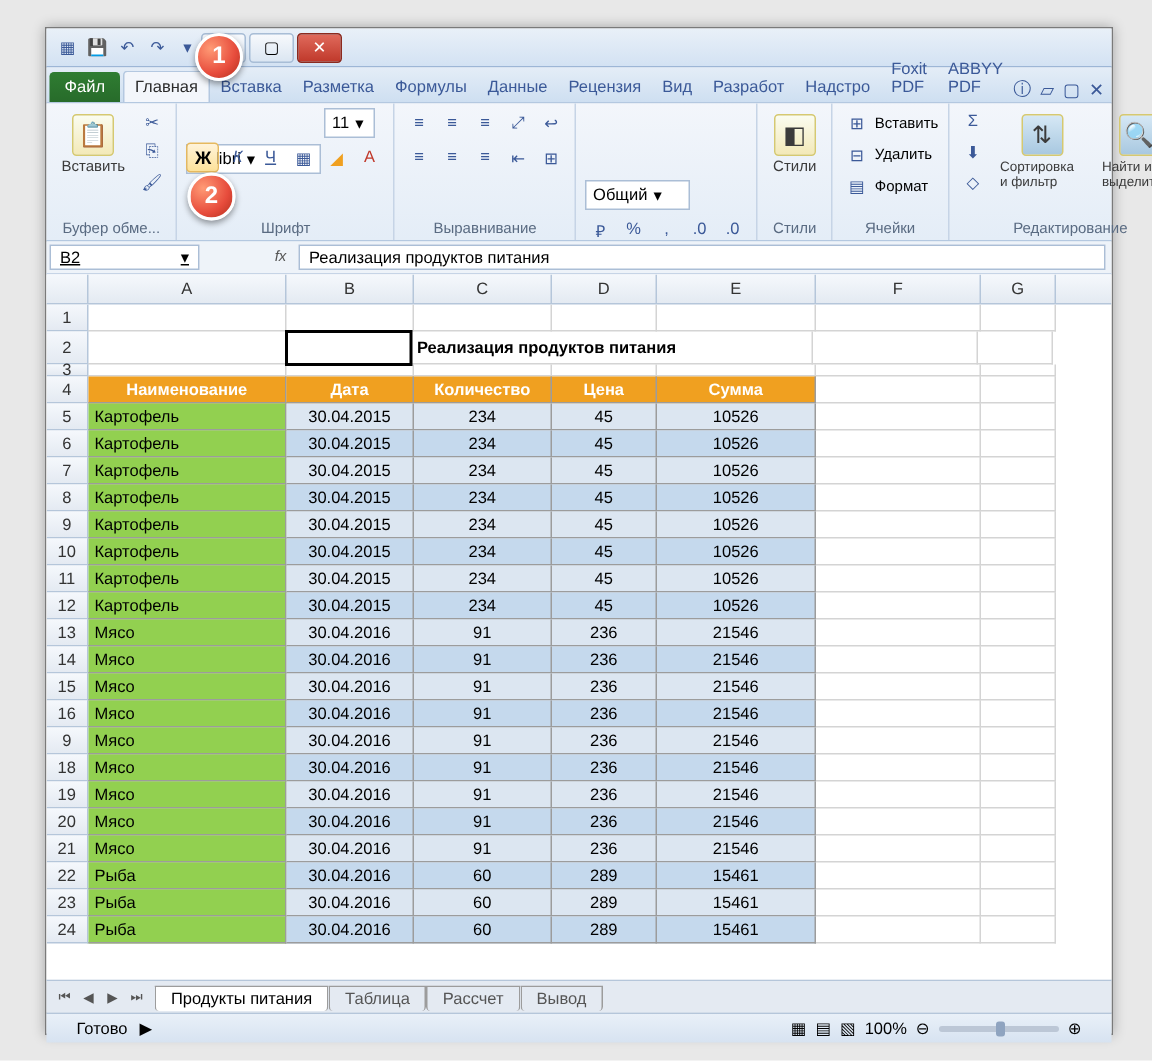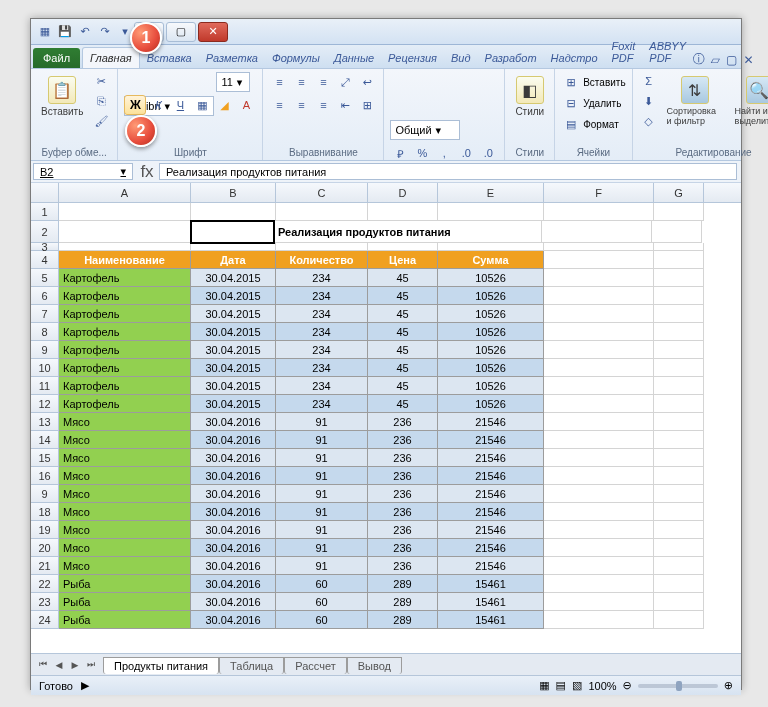--- a/index.html
+++ b/index.html
@@ -11,21 +11,21 @@
 .qat { display: flex; align-items: center; gap: 4px; padding-left: 6px; }
 .qat-icon { width: 16px; height: 16px; display: flex; align-items: center; justify-content: center; font-size: 11px; color: #3b5998; }
 .title-text { flex: 1; text-align: center; font-size: 12px; color: #444; }
 .win-controls { display: flex; }
 .win-btn { width: 30px; height: 20px; margin: 2px 1px; border-radius: 3px; display: flex; align-items: center; justify-content: center; font-size: 11px; background: linear-gradient(#f7f9fc,#dbe6f2); border: 1px solid #a8bdd6; }
 .win-btn.close { background: linear-gradient(#e06a5c,#c0392b); border-color: #8b2a1f; color: #fff; }
 
 
 .tabs { height: 24px; background: linear-gradient(#e4edf7,#cedff1); display: flex; align-items: flex-end; padding-left: 2px; border-bottom: 1px solid #b4c8e0; font-size: 11px; }
 .file-tab { background: linear-gradient(#2f7d32,#276b2a); color: #fff; padding: 4px 10px; border-radius: 3px 3px 0 0; margin-right: 2px; }
-.tab { padding: 4px 7px; color: #3b5998; cursor: pointer; font-style: italic; }
+.tab { padding: 4px 7px; color: #3b5998; cursor: pointer; }
 .tab.active { background: #f3f6fb; border: 1px solid #b4c8e0; border-bottom: none; border-radius: 3px 3px 0 0; color: #2b2b2b; }
 .tab-right-icons { margin-left: auto; display:flex; gap:6px; padding-right:6px; align-items:center; font-size:12px; color:#3b5998;}
 
 
 .ribbon { height: 92px; background: linear-gradient(#f3f6fb,#e4edf7); border-bottom: 1px solid #b4c8e0; display: flex; }
 .group { border-right: 1px solid #c6d4e6; padding: 3px 6px 2px 6px; display: flex; flex-direction: column; justify-content: space-between; }
 .group-label { font-size: 10px; text-align: center; color: #5a6b82; padding-top: 2px; }
 .group-body { flex: 1; display: flex; gap: 4px; align-items: flex-start; }
 .big-btn { display: flex; flex-direction: column; align-items: center; gap: 2px; padding: 4px; font-size: 10px; color: #3b3b3b; }
 .big-icon { width: 28px; height: 28px; background: linear-gradient(#fafcf0,#f3e9b8); border: 1px solid #d6c970; border-radius: 3px; display:flex; align-items:center; justify-content:center; font-size:16px;}
@@ -33,21 +33,21 @@
 .small-btn { width: 20px; height: 18px; display: flex; align-items: center; justify-content: center; font-size: 11px; color: #3b5998; }
 .font-combo, .size-combo { height: 20px; border: 1px solid #abbed6; background: #fff; font-size: 11px; padding: 1px 4px; display:flex; align-items:center; gap:4px;}
 .font-combo { width: 90px; margin-top: 48px; }
 .size-combo { width: 34px; }
 .btn-row { display:flex; gap:2px; align-items:center; height:20px;}
 .bold-btn { border:1px solid #e6b95e; background:linear-gradient(#fff3d9,#fde29a); border-radius:3px; width:22px; height:20px; display:flex; align-items:center; justify-content:center; font-weight:bold; font-size:12px;}
 
 
 .formula-row { height: 22px; border-bottom: 1px solid #c6d4e6; display: flex; background: #eef3f9; }
 .namebox { width: 100px; border-right: 1px solid #c6d4e6; display: flex; align-items: center; padding: 0 6px; font-size: 11px; background:#fff; margin:2px; border:1px solid #abbed6;text-decoration:underline;}
-.fx { width: 24px; display:flex; align-items:center; justify-content:center; font-size:17px; color:#555;}
+.fx { width: 24px; display:flex; align-items:center; justify-content:center; font-style:italic; font-size:10px; color:#555;margin-left:40px;}
 .formula-input { flex: 1; background: #fff; margin: 2px 4px 2px 0; border: 1px solid #abbed6; padding: 0 6px; font-size: 11px; display:flex; align-items:center;}
 
 
 .grid-wrap { position: relative; height: 470px; overflow: hidden; background: #fff; }
 .col-headers { display: flex; height: 20px; background: linear-gradient(#f5f8fc,#e4eaf2); border-bottom: 1px solid #b5c6da; font-size: 11px; }
 .corner { width: 28px; border-right: 1px solid #b5c6da; background: linear-gradient(#f5f8fc,#e4eaf2);}
 .col-h { border-right: 1px solid #b5c6da; display:flex; align-items:center; justify-content:center; color:#333;}
 .rows { height: 450px; overflow-y: auto; }
 .row { display: flex; height: 18px; font-size: 11px; }
 .row-h { width: 28px; background: linear-gradient(#f5f8fc,#e4eaf2); border-right:1px solid #b5c6da; border-bottom:1px solid #b5c6da; display:flex; align-items:center; justify-content:center; color:#333;}
@@ -61,21 +61,21 @@
 .selected-cell { border:2px solid #000 !important; margin:-1px; z-index:2;}
 
 
 .sheet-tabs { height: 22px; border-top: 1px solid #b5c6da; background: #e4eaf2; display: flex; align-items: center; font-size: 11px; }
 .nav-btns { display:flex; padding:0 4px;}
 .nav-btn { width:16px; height:16px; display:flex; align-items:center; justify-content:center; font-size:9px; color:#555;}
 .sheet-tab { padding: 2px 10px; background:#fff; border:1px solid #9c9c9c; border-bottom:none; margin-top:2px; border-radius:0 0 3px 3px;}
 .sheet-tab.inactive { background:#e4eaf2; color:#555;}
 
 
-.statusbar { height: 20px; background: linear-gradient(#e9f0f8,#d7e3f1); border-top:1px solid #b5c6da; display:flex; align-items:center; font-size:11px; padding:0 8px; gap:8px;}
+.statusbar { height: 20px; background: linear-gradient(#e9f0f8,#d7e3f1); border-top:1px solid #b5c6da; display:flex; align-items:center; font-size:11px; padding:0 20px; gap:8px;}
 .status-right { margin-left:auto; display:flex; align-items:center; gap:6px;}
 .zoom-slider { width:80px; height:4px; background:#bcc7d6; position:relative; border-radius:2px;}
 .zoom-thumb { position:absolute; left:38px; top:-3px; width:6px; height:10px; background:#8fa4c0; border-radius:2px;}
 
 
 .callout { position:absolute; width:32px; height:32px; border-radius:50%; background: radial-gradient(circle at 30% 30%, #ff9a75, #e74c3c 60%, #b02e1c); border:2px solid #fff; box-shadow:0 2px 4px rgba(0,0,0,0.4); display:flex; align-items:center; justify-content:center; color:#fff; font-weight:bold; font-size:16px; z-index:100;}
 </style>
 </head>
 <body>
 

